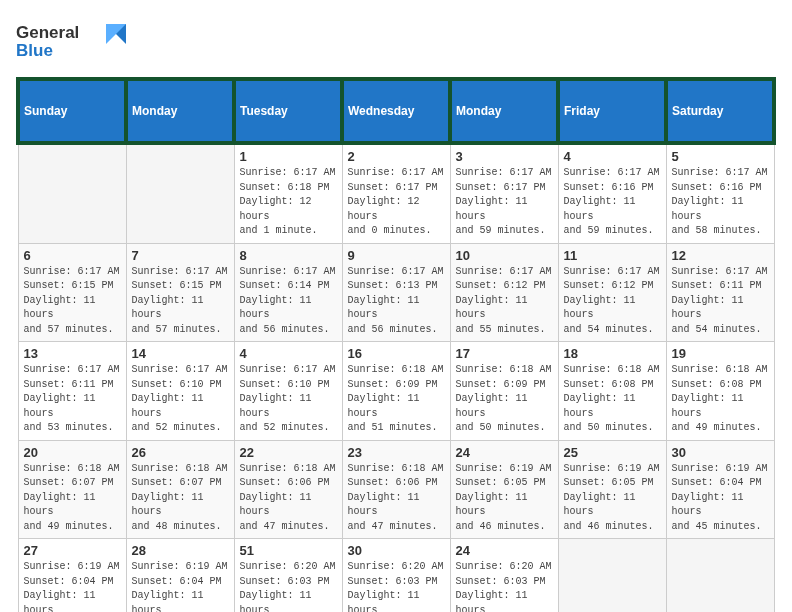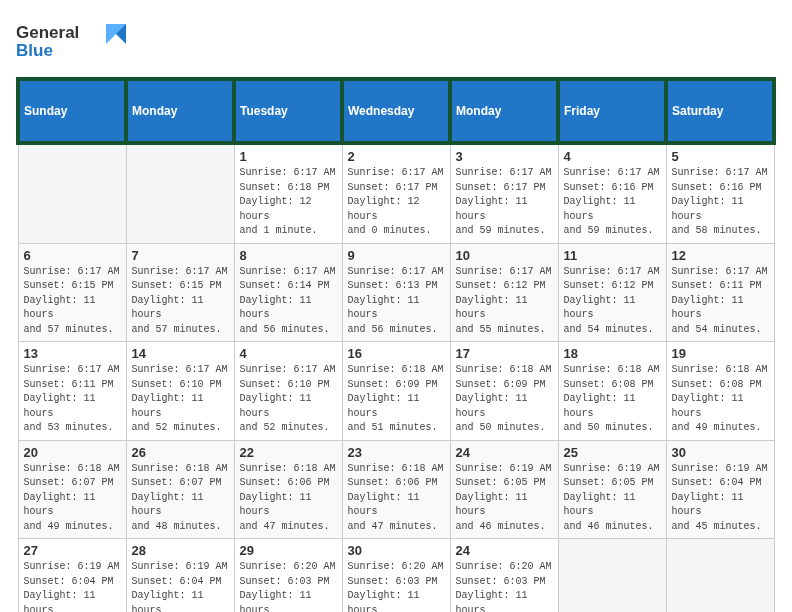--- a/index.html
+++ b/index.html
@@ -311,21 +311,21 @@
 and 44 minutes.</div>
         </td>
         <td>
           <div class="day-number">28</div>
           <div class="day-info" style="white-space: pre-line;">Sunrise: 6:19 AM
 Sunset: 6:04 PM
 Daylight: 11 hours
 and 44 minutes.</div>
         </td>
         <td>
-          <div class="day-number">29</div>
+          <div class="day-number">51</div>
           <div class="day-info" style="white-space: pre-line;">Sunrise: 6:20 AM
 Sunset: 6:03 PM
 Daylight: 11 hours
 and 43 minutes.</div>
         </td>
         <td>
           <div class="day-number">30</div>
           <div class="day-info" style="white-space: pre-line;">Sunrise: 6:20 AM
 Sunset: 6:03 PM
 Daylight: 11 hours

